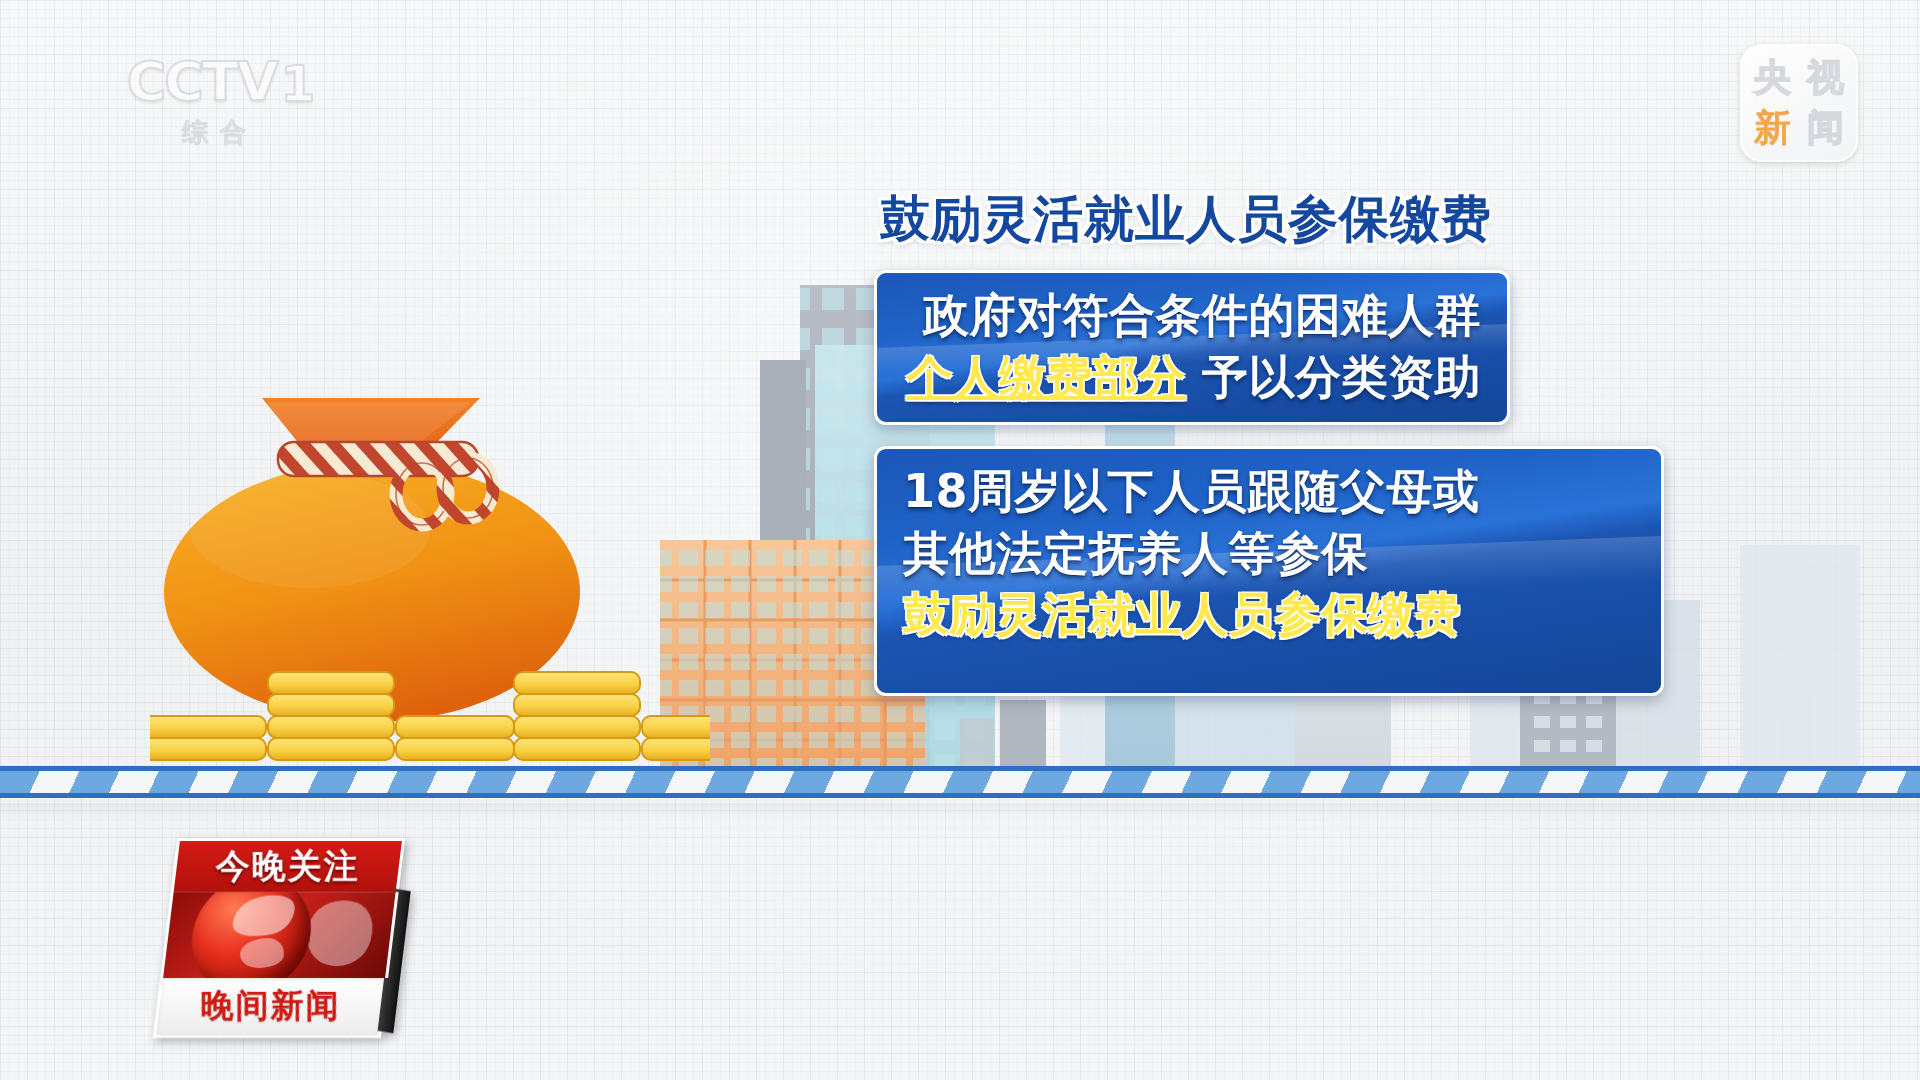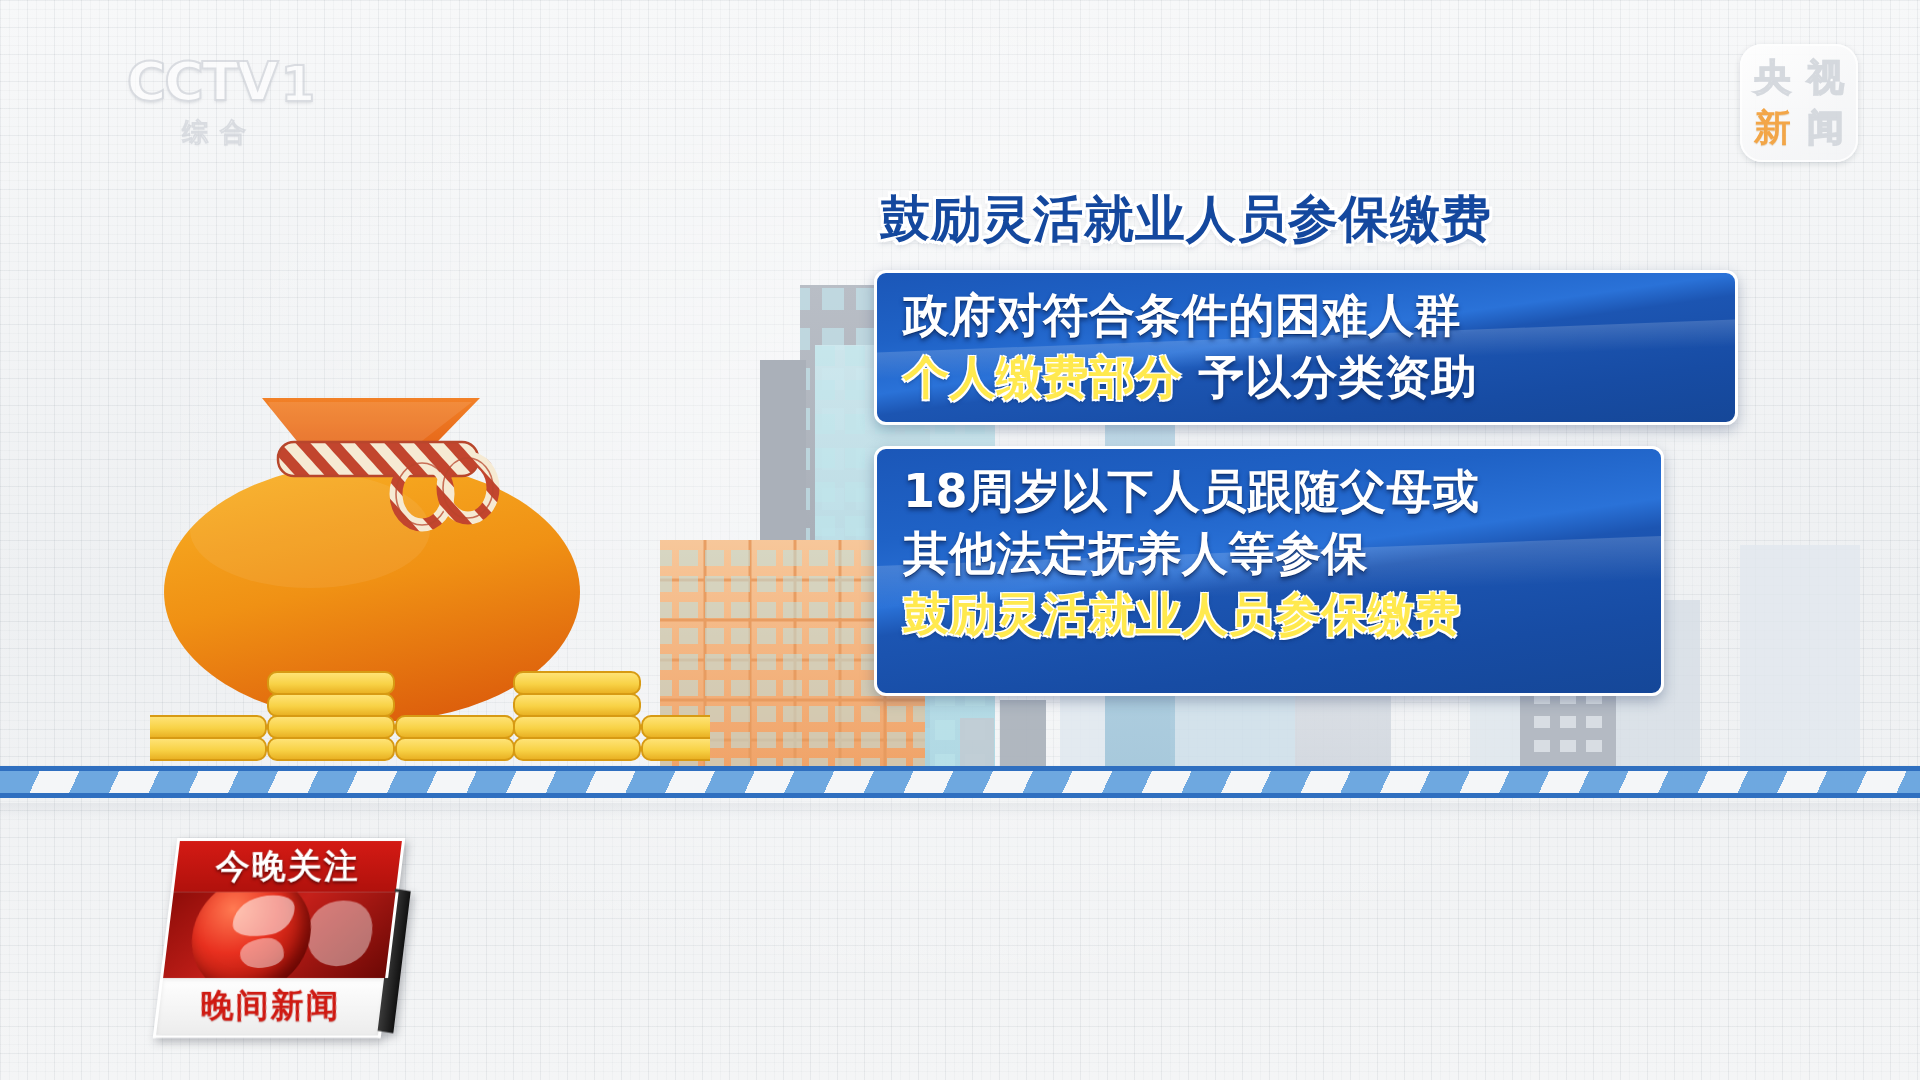--- a/index.html
+++ b/index.html
@@ -131,21 +131,21 @@
         #174ca4 78%, #154798 100%);
     box-shadow:0 5px 14px rgba(50,70,110,.35);
     padding:12px 26px 14px 26px;
     overflow:hidden;
   }
   .panel::after{
     content:"";position:absolute;left:0;right:0;top:42%;height:18%;
     background:linear-gradient(180deg,rgba(255,255,255,.16),rgba(255,255,255,0));
     transform:skewY(-2.2deg);pointer-events:none;
   }
-  #panel1{left:874px;top:270px;width:864px;height:155px;}
+  #panel1{left:874px;top:270px;width:636px;height:155px;text-align:right;}
   #panel2{left:874px;top:446px;width:790px;height:250px;}
 
   .p-line{
     position:relative;z-index:2;
     font-size:46px;font-weight:700;letter-spacing:.5px;
     line-height:1.34;white-space:nowrap;
   }
   .p-white{
     color:#ffffff;
     text-shadow:0 3px 4px rgba(6,30,80,.65), 0 1px 0 rgba(10,40,95,.6);
@@ -156,20 +156,21 @@
       -1.5px -1.5px 0 #ffffff, 1.5px -1.5px 0 #ffffff,
       -1.5px  1.5px 0 #ffffff, 1.5px  1.5px 0 #ffffff,
        0 3px 4px rgba(6,30,80,.55);
   }
   .p-mixed .seg-y{
     color:#ffe94e;
     text-shadow:
       -1.5px -1.5px 0 #ffffff, 1.5px -1.5px 0 #ffffff,
       -1.5px  1.5px 0 #ffffff, 1.5px  1.5px 0 #ffffff,
        0 3px 4px rgba(6,30,80,.55);
+    text-decoration: underline;
   }
   .p-mixed .seg-w{
     color:#ffffff;
     text-shadow:0 3px 4px rgba(6,30,80,.65);
   }
 
   
   .bug{
     position:absolute;left:165px;top:838px;width:228px;height:200px;
     transform:skewX(-7deg);

